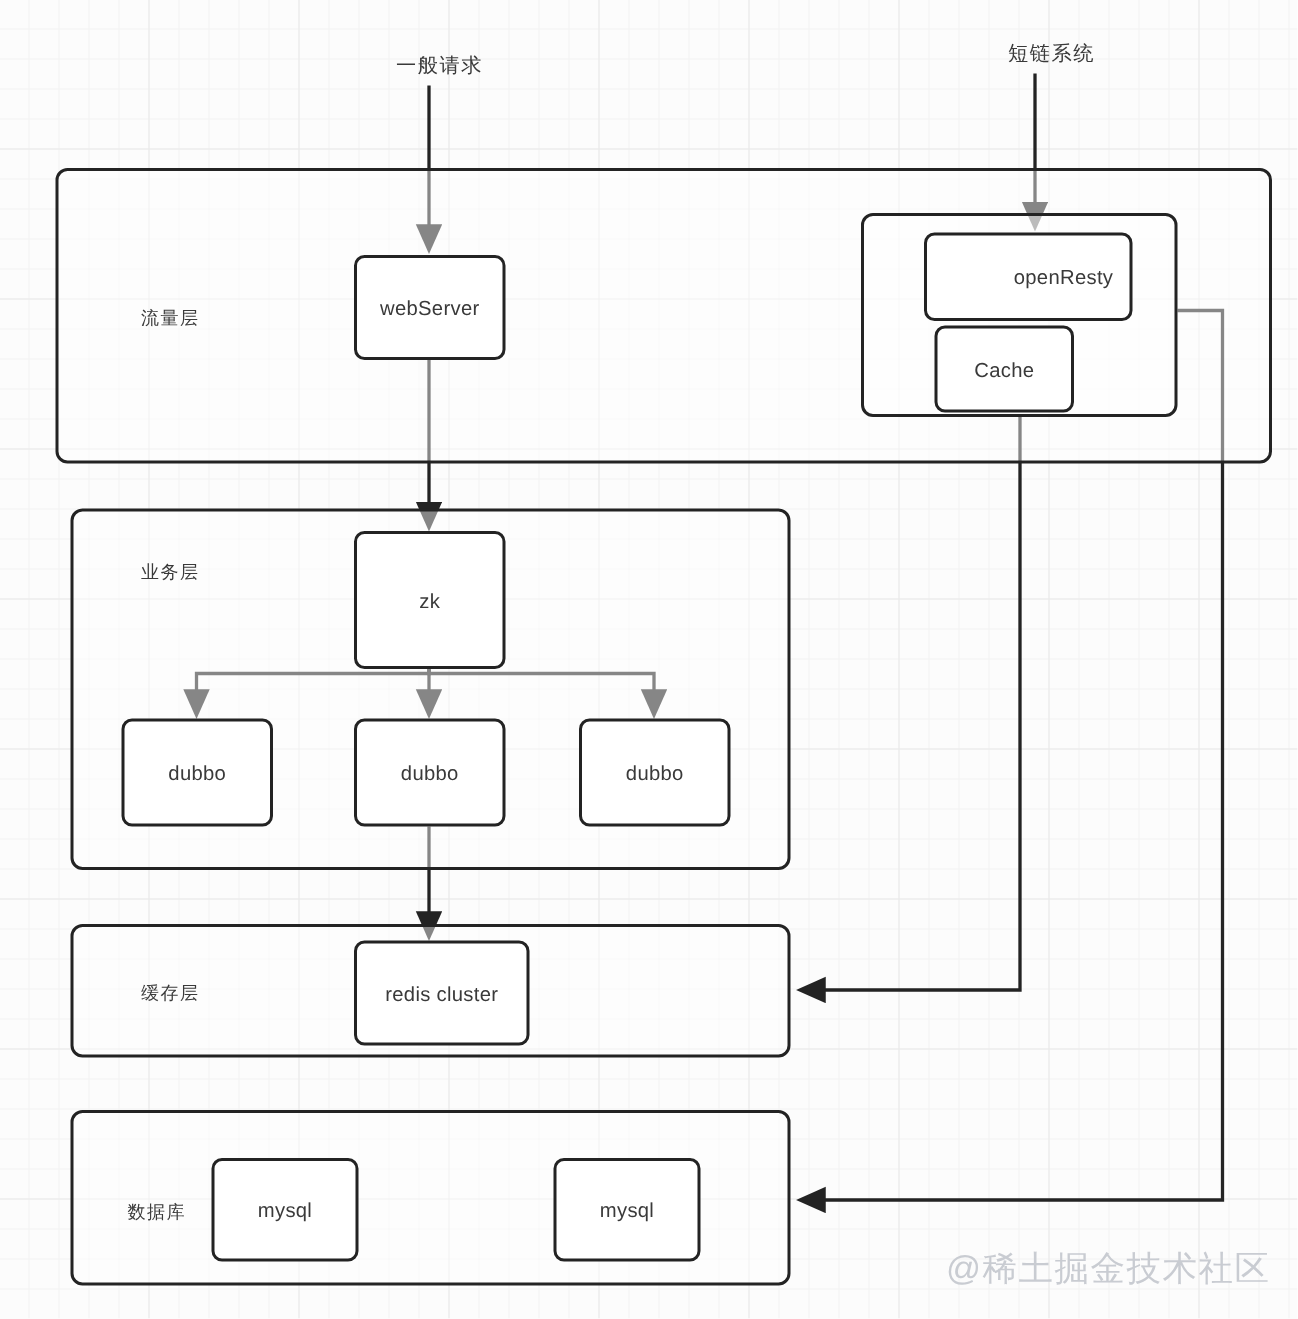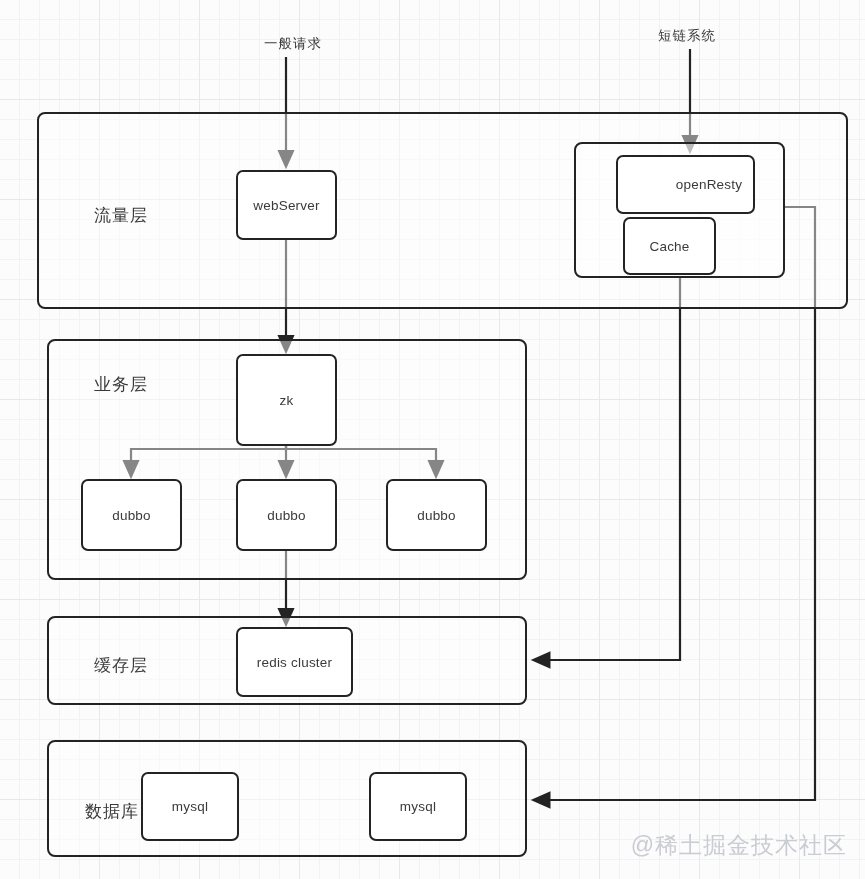--- a/index.html
+++ b/index.html
@@ -48,21 +48,21 @@
   .group-box {
     position: absolute;
     box-sizing: border-box;
     border: 2px solid #232323;
     border-radius: 7px;
     background: rgba(255,255,255,0.45);
     border-radius: 8px;
   }
   .group-label {
     position: absolute;
-    font-size: 17px;
+    font-size: 12px;
     color: #3a3a3a;
     white-space: nowrap;
     letter-spacing: 1px;
   }
   .flow-label {
     position: absolute;
     font-size: 13.5px;
     color: #3a3a3a;
     white-space: nowrap;
     letter-spacing: 1px;
@@ -101,21 +101,21 @@
     <path d="M286,425 L286,449 L436,449 L436,476" stroke="#232323" stroke-width="2.2" fill="none" marker-end="url(#arrow)"></path>
 
     <path d="M286,551 L286,624" stroke="#232323" stroke-width="2.2" fill="none" marker-end="url(#arrow)"></path>
 
     <path d="M680,278 L680,660 L534,660" stroke="#232323" stroke-width="2.2" fill="none" marker-end="url(#arrow)"></path>
 
     <path d="M785,207 L815,207 L815,800 L534,800" stroke="#232323" stroke-width="2.2" fill="none" marker-end="url(#arrow)"></path>
   </svg>
 
   <div class="flow-label" style="left:264px; top:35px;">一般请求</div>
-  <div class="flow-label" style="left:658px; top:27px;text-align:center;">短链系统</div>
+  <div class="flow-label" style="left:672px; top:27px;text-align:center;">短链系统</div>
 
   <div class="group-box" style="left:37px; top:112px; width:811px; height:197px;"></div>
   <div class="group-label" style="left:94px; top:204px;">流量层</div>
 
   <div class="node-box" style="left:236px; top:170px; width:101px; height:70px;">webServer</div>
 
   <div class="group-box" style="left:574px; top:142px; width:211px; height:136px;"></div>
   <div class="node-box" style="left:616px; top:155px; width:139px; height:59px;padding-left:47px;">openResty</div>
   <div class="node-box" style="left:623px; top:217px; width:93px; height:58px;">Cache</div>
 

